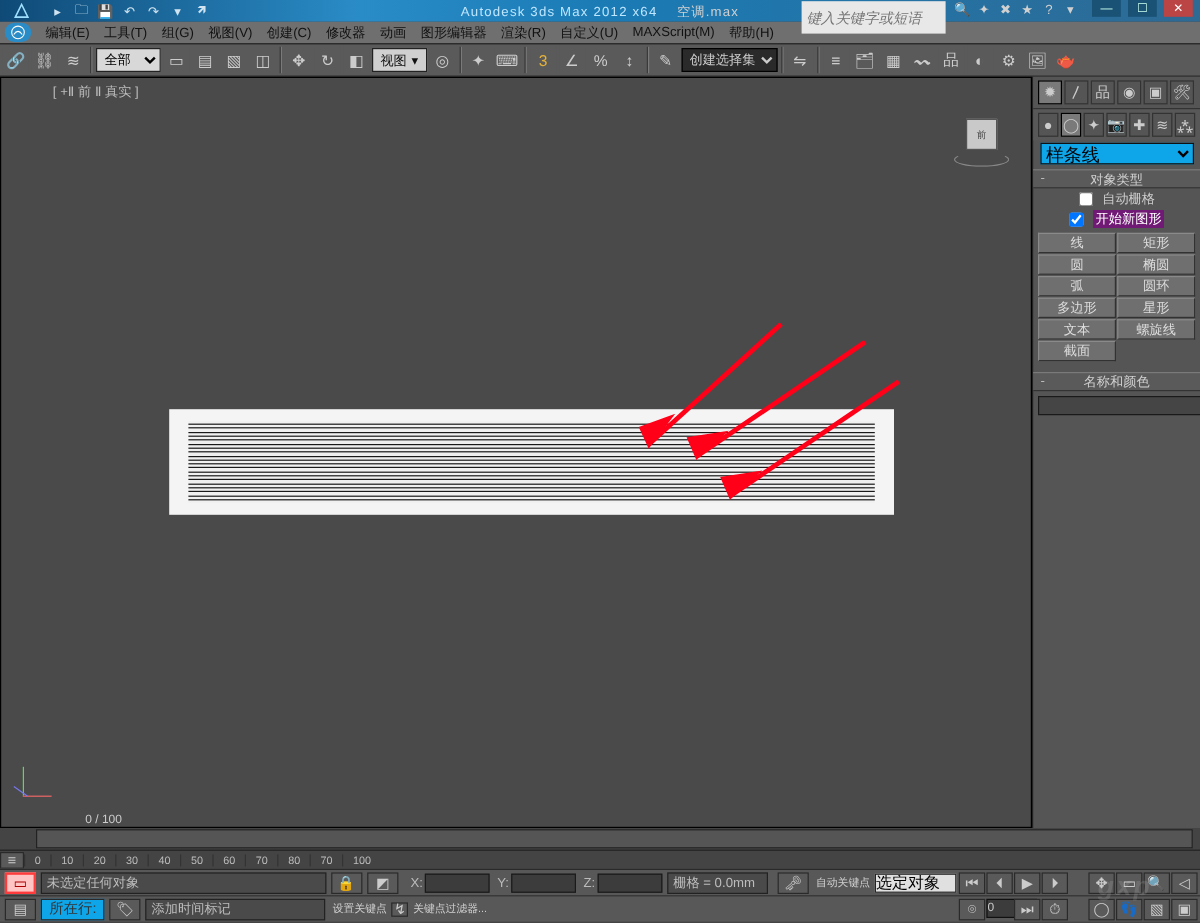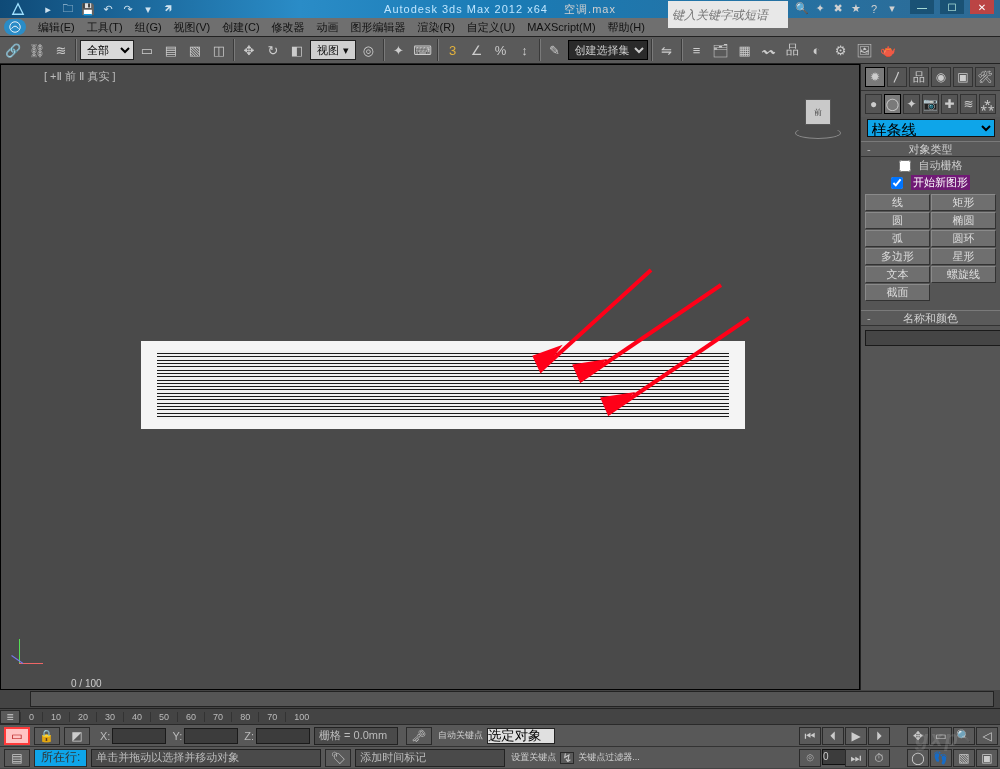--- a/index.html
+++ b/index.html
@@ -479,20 +479,21 @@
   <span class="tick">50</span>
   <span class="tick">60</span>
   <span class="tick">70</span>
   <span class="tick">80</span>
   <span class="tick">70</span>
   <span class="tick">100</span>
 </div>
 
 <div class="status1">
   <span class="status-btn pink">▭</span>
+  <span class="status-field" style="width:238px">未选定任何对象</span>
   <span class="status-btn">🔒</span>
   <span class="status-btn">◩</span>
   <div class="coord-row">
     <span class="lbl">X:</span>
       <input style="">
     <span class="lbl">Y:</span>
       <input style="">
     <span class="lbl">Z:</span>
       <input style="">
   </div>
@@ -517,21 +518,20 @@
     <span class="status-btn">✥</span>
     <span class="status-btn">▭</span>
     <span class="status-btn">🔍</span>
     <span class="status-btn">◁</span>
   </div>
 </div>
 
 <div class="status2">
   <span class="status-btn">▤</span>
   <span class="status-btn yellow">所在行:</span>
-  <span class="status-field" style="width:230px">单击并拖动以选择并移动对象</span>
   <span class="status-btn">🏷</span>
   <span class="status-field" style="width:150px">添加时间标记</span>
 
   <div class="key-panel" style="">
     <div class="krow">
       <span class="mini">设置关键点</span>
       <span class="status-btn" style="width:14px;height:12px">↯</span>
       <span class="mini">关键点过滤器...</span>
     </div>
   </div>

